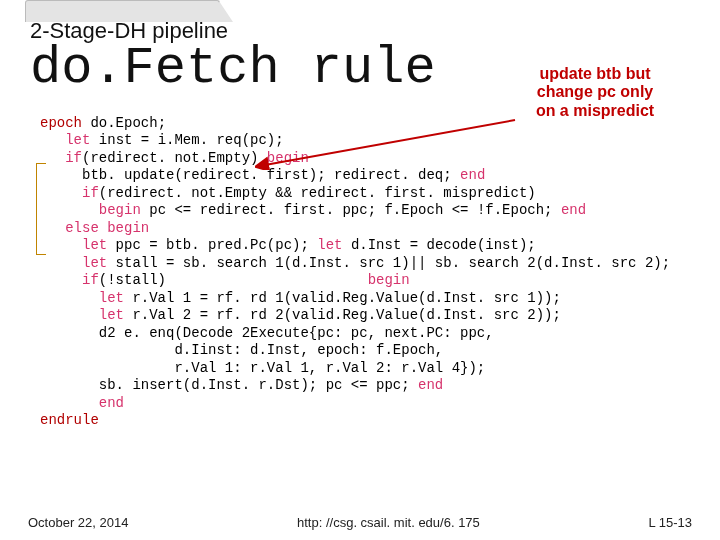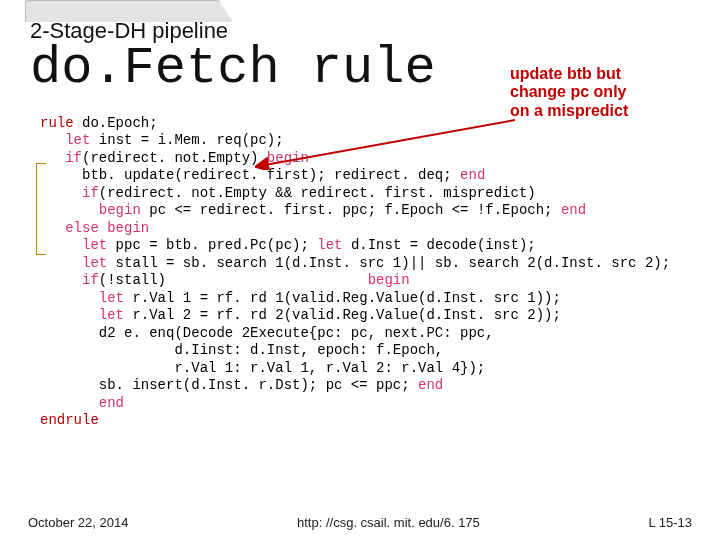--- a/index.html
+++ b/index.html
@@ -3,21 +3,21 @@
 <meta charset="utf-8">
 <style>
   * { box-sizing: border-box; margin: 0; padding: 0; }
   html, body { width: 720px; height: 540px; background: #fff; font-family: Arial, Helvetica, sans-serif; }
   .slide { position: relative; width: 720px; height: 540px; padding: 10px 30px 8px 30px; }
   .tab { position: absolute; top: 0; left: 25px; width: 195px; height: 22px; background: #e4e4e4; border: 1px solid #bbb; border-bottom: none; border-radius: 3px 3px 0 0; }
   .tab::after{content:""; position:absolute; right:-14px; top:0; width:0; height:0; border-bottom:21px solid #e4e4e4; border-right:14px solid transparent;}
   .heading-wrap { margin-top: 8px; }
   .sub { font-size: 22px; color: #111; margin-left: 0; }
   .title { font-size: 52px; color: #111; line-height: 1.05; margin-top: -2px; font-family: Liberation Mono, monospace; }
-  .annot { position: absolute; top: 65px; right: 40px; width: 170px; font-family: "Comic Sans MS","Comic Sans",cursive,sans-serif; font-weight: bold; color: #c00000; font-size: 16px; line-height: 1.15; text-align: left; }
+  .annot { position: absolute; top: 65px; right: 40px; width: 170px; font-family: "Comic Sans MS","Comic Sans",cursive,sans-serif; font-weight: bold; color: #c00000; font-size: 16px; line-height: 1.15; text-align: center; }
   .arrow { position: absolute; top: 110px; left: 255px; width: 270px; height: 60px; pointer-events:none; }
   .content { margin-top: 18px; margin-left: 10px; font-family: "Courier New", monospace; font-size: 14px; line-height: 1.25; white-space: pre; color: #000; }
   .kw-red { color: #b10000; }
   .kw-pink { color: #d6336c; }
   .bracket { position: absolute; left: 36px; top: 163px; width: 10px; height: 92px; border-left: 1px solid #c08400; border-top: 1px solid #c08400; border-bottom: 1px solid #c08400; }
   .footer { position: absolute; bottom: 10px; left: 0; width: 720px; display: flex; justify-content: space-between; padding: 0 28px; font-size: 13px; color: #222; gap: 17px; }
   .fr { text-align: right; }
 </style>
 </head>
 <body>
@@ -41,21 +41,21 @@
     <defs>
       <marker id="ah" markerWidth="8" markerHeight="8" refX="2" refY="4" orient="auto">
         <path d="M0,0 L8,4 L0,8 Z" fill="#c00000"></path>
       </marker>
     </defs>
     <line x1="260" y1="10" x2="10" y2="55" stroke="#c00000" stroke-width="2" marker-end="url(#ah)"></line>
   </svg>
 
   <div class="bracket"></div>
 
-  <div class="content"><span class="kw-red">rule</span><span> do.Epoch;</span>
+  <div class="content"><span class="kw-red">epoch</span><span> do.Epoch;</span>
 <span class="kw-pink">   let</span><span> inst = i.Mem. req(pc);</span>
 <span class="kw-pink">   if</span><span>(redirect. not.Empty) </span><span class="kw-pink">begin</span>
 <span>     btb. update(redirect. first); redirect. deq; </span><span class="kw-pink">end</span>
 <span class="kw-pink">     if</span><span>(redirect. not.Empty &amp;&amp; redirect. first. mispredict)</span>
 <span class="kw-pink">       begin</span><span> pc &lt;= redirect. first. ppc; f.Epoch &lt;= !f.Epoch; </span><span class="kw-pink">end</span>
 <span class="kw-pink">   else begin</span>
 <span class="kw-pink">     let</span><span> ppc = btb. pred.Pc(pc); </span><span class="kw-pink">let</span><span> d.Inst = decode(inst);</span>
 <span class="kw-pink">     let</span><span> stall = sb. search 1(d.Inst. src 1)|| sb. search 2(d.Inst. src 2);</span>
 <span class="kw-pink">     if</span><span>(!stall)                        </span><span class="kw-pink">begin</span>
 <span class="kw-pink">       let</span><span> r.Val 1 = rf. rd 1(valid.Reg.Value(d.Inst. src 1));</span>

